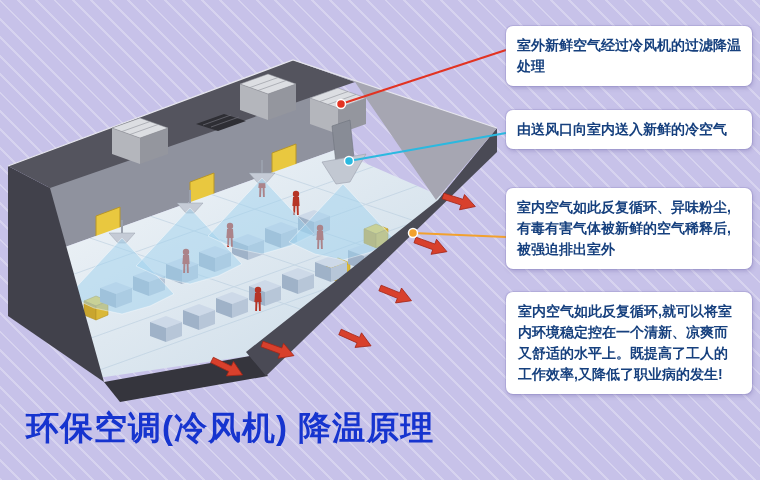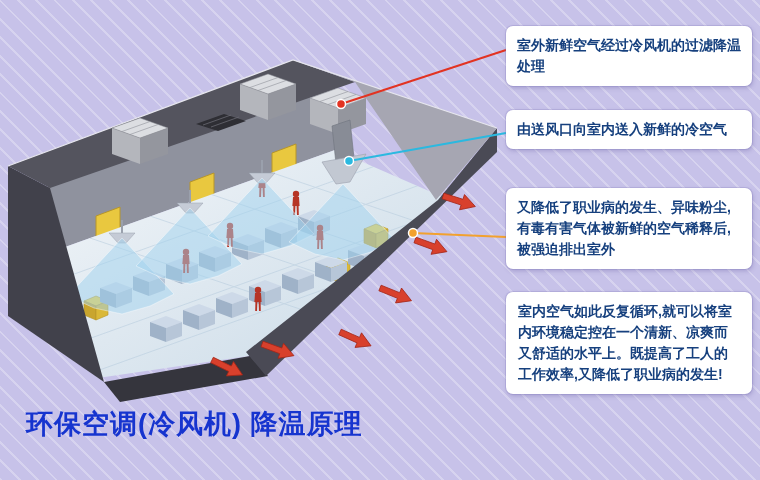--- a/index.html
+++ b/index.html
@@ -20,21 +20,21 @@
     color:#16407e;font-size:14px;line-height:1.5;font-weight:600;
     box-shadow:0 0 0 1px rgba(120,110,180,.22), 1px 2px 4px rgba(90,80,150,.30);
   }
   .callout p{margin:0;}
   .c1{top:26px;}
   .c2{top:110px;}
   .c3{top:188px;}
   .c4{top:292px;padding-left:12px;}
   .title{
     position:absolute;left:26px;top:406px;
-    color:#1634cf;font-size:27px;font-weight:800;letter-spacing:1px;
+    color:#1634cf;font-size:33px;font-weight:800;letter-spacing:1px;
   }
 </style>
 </head>
 <body>
 
 <div class="canvas">
 
   <svg class="scene" width="510" height="470" viewBox="0 0 510 470">
     <defs>
       <linearGradient id="floorG" x1="0" y1="0" x2="1" y2="1">
@@ -303,20 +303,20 @@
     </g>
   </svg>
 
   <div class="callout c1">
     <p>室外新鲜空气经过冷风机的过滤降温处理</p>
   </div>
   <div class="callout c2">
     <p>由送风口向室内送入新鲜的冷空气</p>
   </div>
   <div class="callout c3">
-    <p>又降低了职业病的发生、异味粉尘,有毒有害气体被新鲜的空气稀释后,被强迫排出室外</p>
+    <p>室内空气如此反复循环、异味粉尘,有毒有害气体被新鲜的空气稀释后,被强迫排出室外</p>
   </div>
   <div class="callout c4">
     <p>室内空气如此反复循环,就可以将室内环境稳定控在一个清新、凉爽而又舒适的水平上。既提高了工人的工作效率,又降低了职业病的发生!</p>
   </div>
 
   <div class="title">环保空调(冷风机)  降温原理</div>
 </div>
 
 </body></html>

